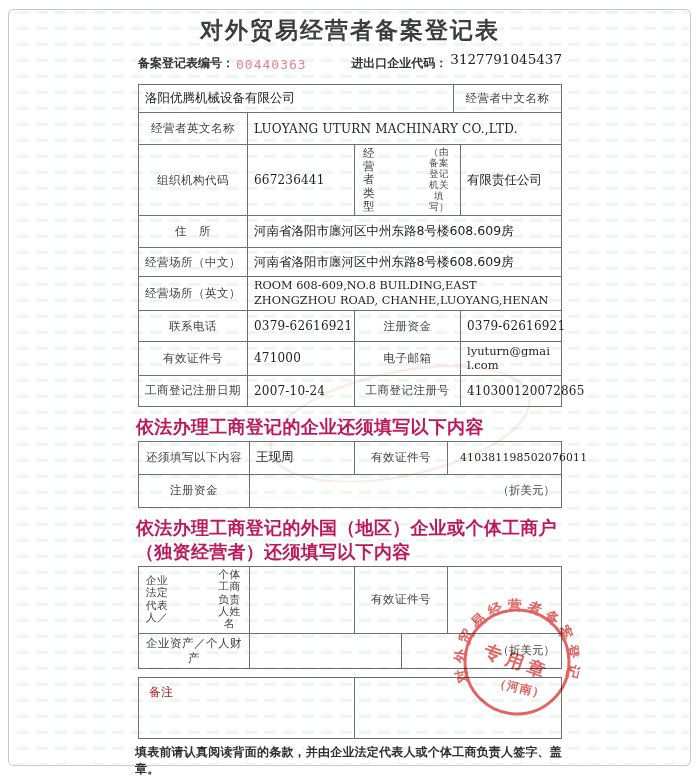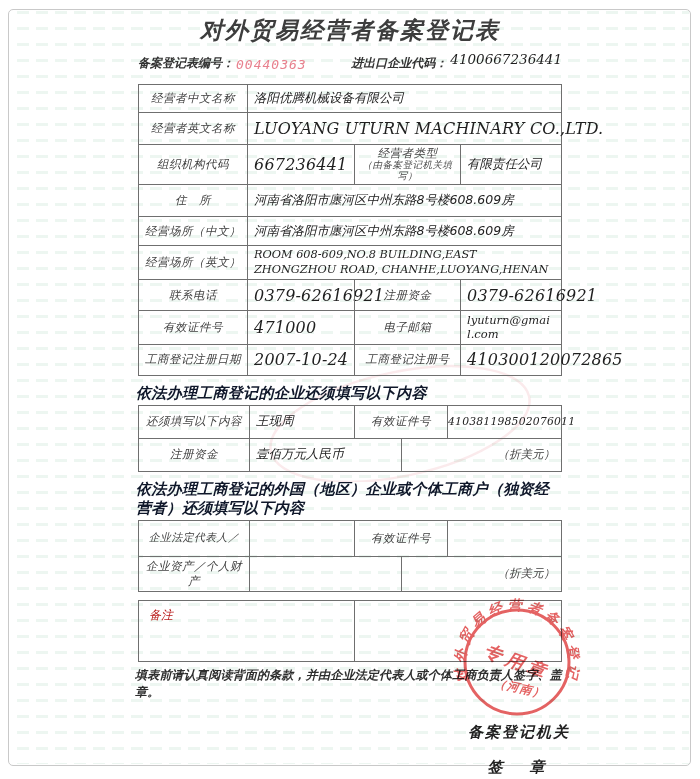--- a/index.html
+++ b/index.html
@@ -1,17 +1,17 @@
 <!DOCTYPE html>
 <html><head>
 <meta charset="utf-8">
 <style>
   html,body{margin:0;padding:0;background:#fff;}
   body{font-family:"DejaVu Sans","Liberation Sans",sans-serif;color:#333;}
-  .page{position:relative;width:700px;height:779px;background:#fff;overflow:hidden;font-style:italic;}
+  .page{position:relative;width:700px;height:779px;background:#fff;overflow:hidden;}
   .frame{position:absolute;left:8px;top:9px;right:9px;bottom:13px;border:1px solid #c9c9c9;border-radius:5px;pointer-events:none;}
   .watermark{position:absolute;left:10px;top:11px;right:11px;bottom:15px;opacity:.5;
     background-image:
       repeating-linear-gradient(90deg,#fff 0 7px,rgba(255,255,255,0) 7px 19px),
       repeating-linear-gradient(180deg,rgba(134,196,160,.30) 0 3px,transparent 3px 16px);}
   .content{position:relative;z-index:2;padding-top:15px;}
   .title{margin:0;text-align:center;font-size:23px;font-weight:bold;color:#3d3d3d;letter-spacing:2px;}
   .hdr{width:424px;margin:9px auto 12px;display:flex;justify-content:space-between;align-items:flex-end;font-size:12px;font-weight:bold;color:#333;}
   .hdr-left,.hdr-right{display:flex;align-items:flex-end;}
   .form-no{color:#e8818e;font-family:"DejaVu Sans Mono","Liberation Mono",monospace;font-size:13px;letter-spacing:1px;font-weight:normal;margin-left:2px;}
@@ -22,27 +22,27 @@
   .trow:first-child{border-top:none;}
   .tc{border-left:1px solid #6f6f6f;display:flex;align-items:center;padding:2px 6px;box-sizing:border-box;min-height:28px;font-size:12px;}
   .tc:first-child{border-left:none;}
   .tlbl{justify-content:center;text-align:center;color:#3f3f3f;font-size:11.5px;letter-spacing:.5px;}
   .tval{font-family:"DejaVu Serif","Liberation Serif",serif;color:#1f1f1f;}
   .cn-val{font-family:"DejaVu Sans","Liberation Sans",sans-serif;font-size:12.5px;color:#222;}
   .w1{width:108px;flex:none}.w2{width:107px;flex:none}.w3{width:106px;flex:none}.wf{flex:1;min-width:0}
   .d1{width:110px;flex:none}.d2{width:105px;flex:none}.d3{width:93px;flex:none}.capv{width:152px;flex:none}
   .h27{min-height:27px}.h31{min-height:31px}.h30{min-height:30px}.h28{min-height:28px}
   .h33{min-height:33px}.h32{min-height:32px}.h35{min-height:35px}
-  .two-line{flex-direction:column;justify-content:center;line-height:1.15;}
+  .two-line{flex-direction:row;justify-content:center;line-height:1.15;gap:47px;}
   .sub-note{font-size:9.5px;color:#4a4a4a;}
   .en-val{font-size:11.3px;line-height:1.25;word-break:break-word;}
-  .num-val{font-size:16px;white-space:nowrap;letter-spacing:.2px;}
+  .num-val{font-size:12px;white-space:nowrap;letter-spacing:.2px;}
   .wrap-val{word-break:break-all;font-size:11.5px;line-height:1.25;}
   .usd{justify-content:flex-end;text-align:right;font-size:11.5px;color:#3f3f3f;}
-  .section-heading{width:428px;margin:8px auto 2px;font-size:15px;font-weight:bold;color:#0f172a;letter-spacing:.3px;}
+  .section-heading{width:428px;margin:8px auto 2px;font-size:18px;font-weight:bold;color:#be185d;letter-spacing:.3px;}
   .remarks-tbl .tc{min-height:60px;}
   .remarks-label{align-items:flex-start;justify-content:flex-start;padding:6px 10px;font-size:12px;color:#b91c1c;}
   .rw1{width:215px;flex:none}
   .notice{width:430px;margin:5px auto 0;font-size:12px;font-weight:bold;color:#2e2e2e;letter-spacing:.2px;}
   .authority{width:424px;margin:22px auto 0;display:flex;justify-content:flex-end;}
   .authority-inner{text-align:center;margin-right:-8px;}
   .authority-title{font-size:15px;font-weight:bold;letter-spacing:2px;color:#222;}
   .sign-seal{font-size:15px;font-weight:bold;margin-top:16px;letter-spacing:6px;color:#222;}
   
   .stamp{position:absolute;left:447px;top:592px;z-index:3;opacity:.85;mix-blend-mode:multiply;}
@@ -62,28 +62,28 @@
   <div class="content">
     <h1 class="title">对外贸易经营者备案登记表</h1>
 
     <div class="hdr">
       <div class="hdr-left">
         <span>备案登记表编号：</span>
         <span class="form-no">00440363</span>
       </div>
       <div class="hdr-right">
         <span>进出口企业代码：</span>
-        <span class="ie-code">4100667236441</span>
+        <span class="ie-code">3127791045437</span>
       </div>
     </div>
 
     <div class="tbl" style="margin-top:8px;">
       <div class="trow">
+        <div class="tc wf h27 cn-val">洛阳优腾机械设备有限公司</div>
         <div class="tc tlbl w1 h27">经营者中文名称</div>
-        <div class="tc wf h27 cn-val">洛阳优腾机械设备有限公司</div>
       </div>
       <div class="trow">
         <div class="tc tlbl w1 h31">经营者英文名称</div>
         <div class="tc wf h31 tval num-val">LUOYANG UTURN MACHINARY CO.,LTD.</div>
       </div>
       <div class="trow">
         <div class="tc tlbl w1 h30">组织机构代码</div>
         <div class="tc w2 h30 tval num-val">667236441</div>
         <div class="tc tlbl w3 h30 two-line">
           <span>经营者类型</span>
@@ -122,34 +122,34 @@
         <div class="tc wf h30 tval num-val">410300120072865</div>
       </div>
     </div>
 
     <div class="section-heading">依法办理工商登记的企业还须填写以下内容</div>
     <div class="tbl">
       <div class="trow">
         <div class="tc tlbl d1 h32">还须填写以下内容</div>
         <div class="tc d2 h32 cn-val">王现周</div>
         <div class="tc tlbl d3 h32">有效证件号</div>
-        <div class="tc wf h32 tval num-val" style="font-size:10.8px;padding-left:0;">410381198502076011</div>
+        <div class="tc wf h32 tval num-val" style="font-size:10.8px;padding-left:12px;">410381198502076011</div>
       </div>
       <div class="trow">
         <div class="tc tlbl d1 h32">注册资金</div>
-        <div class="tc capv h32 cn-val">壹佰万元人民币</div>
         <div class="tc wf h32 usd">（折美元）</div>
       </div>
     </div>
 
     <div class="section-heading" style="margin-top:8px;">依法办理工商登记的外国（地区）企业或个体工商户（独资经营者）还须填写以下内容</div>
     <div class="tbl">
       <div class="trow">
         <div class="tc tlbl d1 h35 two-line" style="font-size:10.8px;">
           <span>企业法定代表人／</span>
+          <span>个体工商负责人姓名</span>
         </div>
         <div class="tc d2 h35"></div>
         <div class="tc tlbl d3 h35">有效证件号</div>
         <div class="tc wf h35"></div>
       </div>
       <div class="trow">
         <div class="tc tlbl d1 h31">企业资产／个人财产</div>
         <div class="tc capv h31"></div>
         <div class="tc wf h31 usd">（折美元）</div>
       </div>

